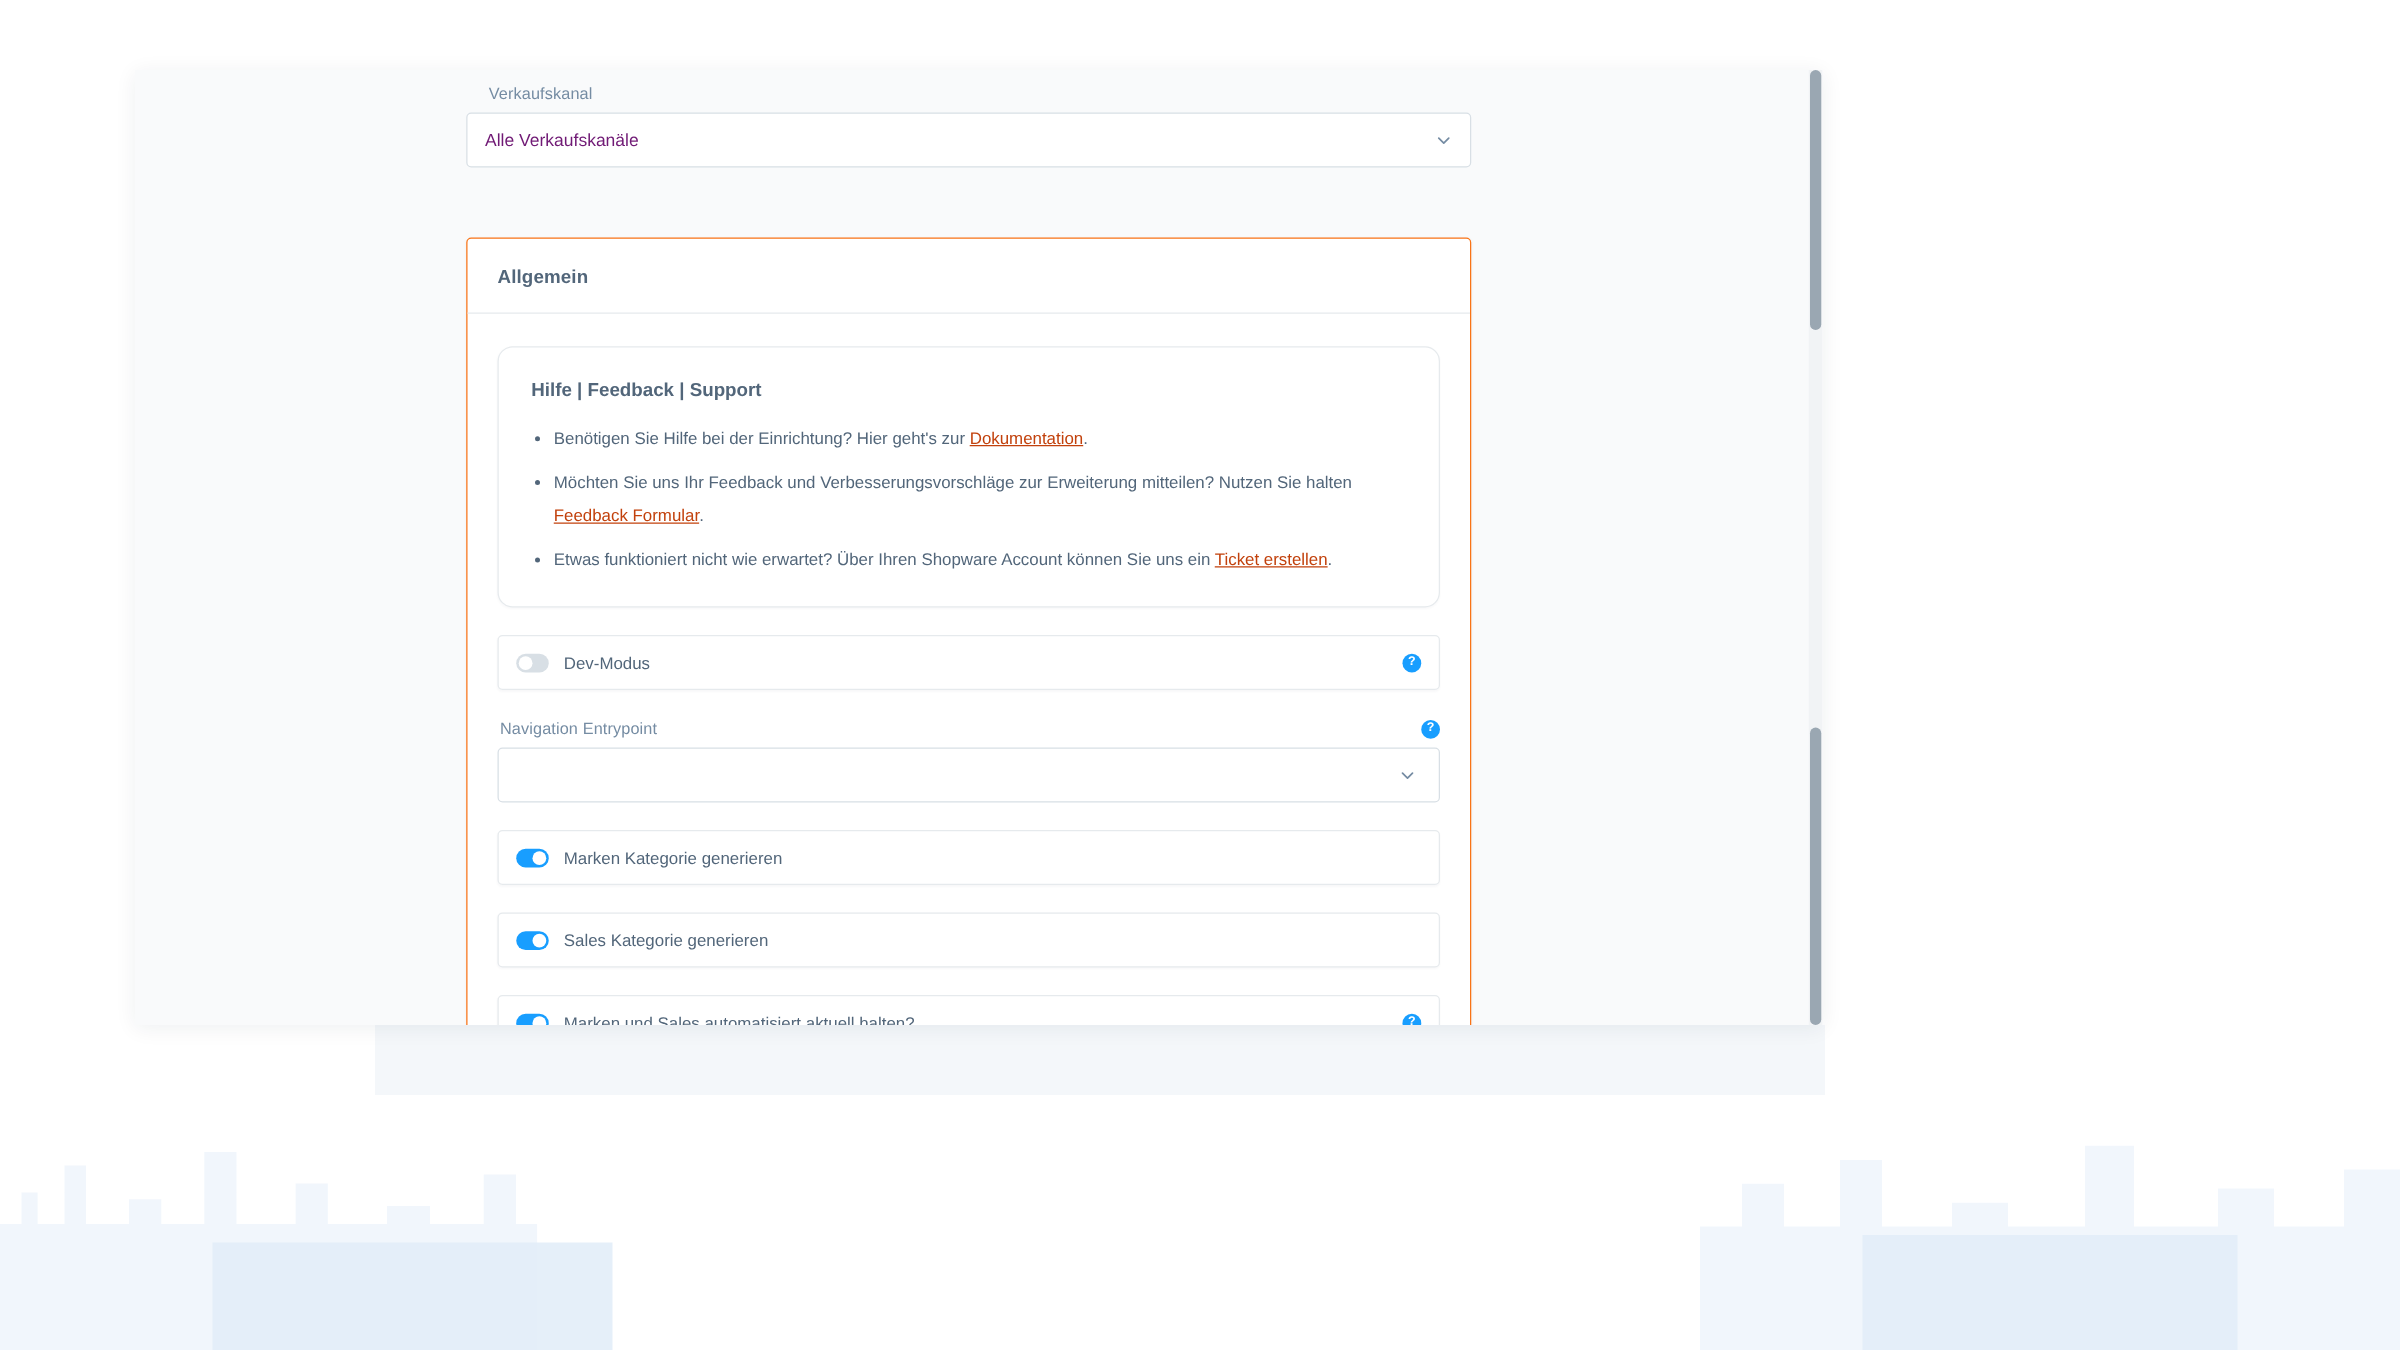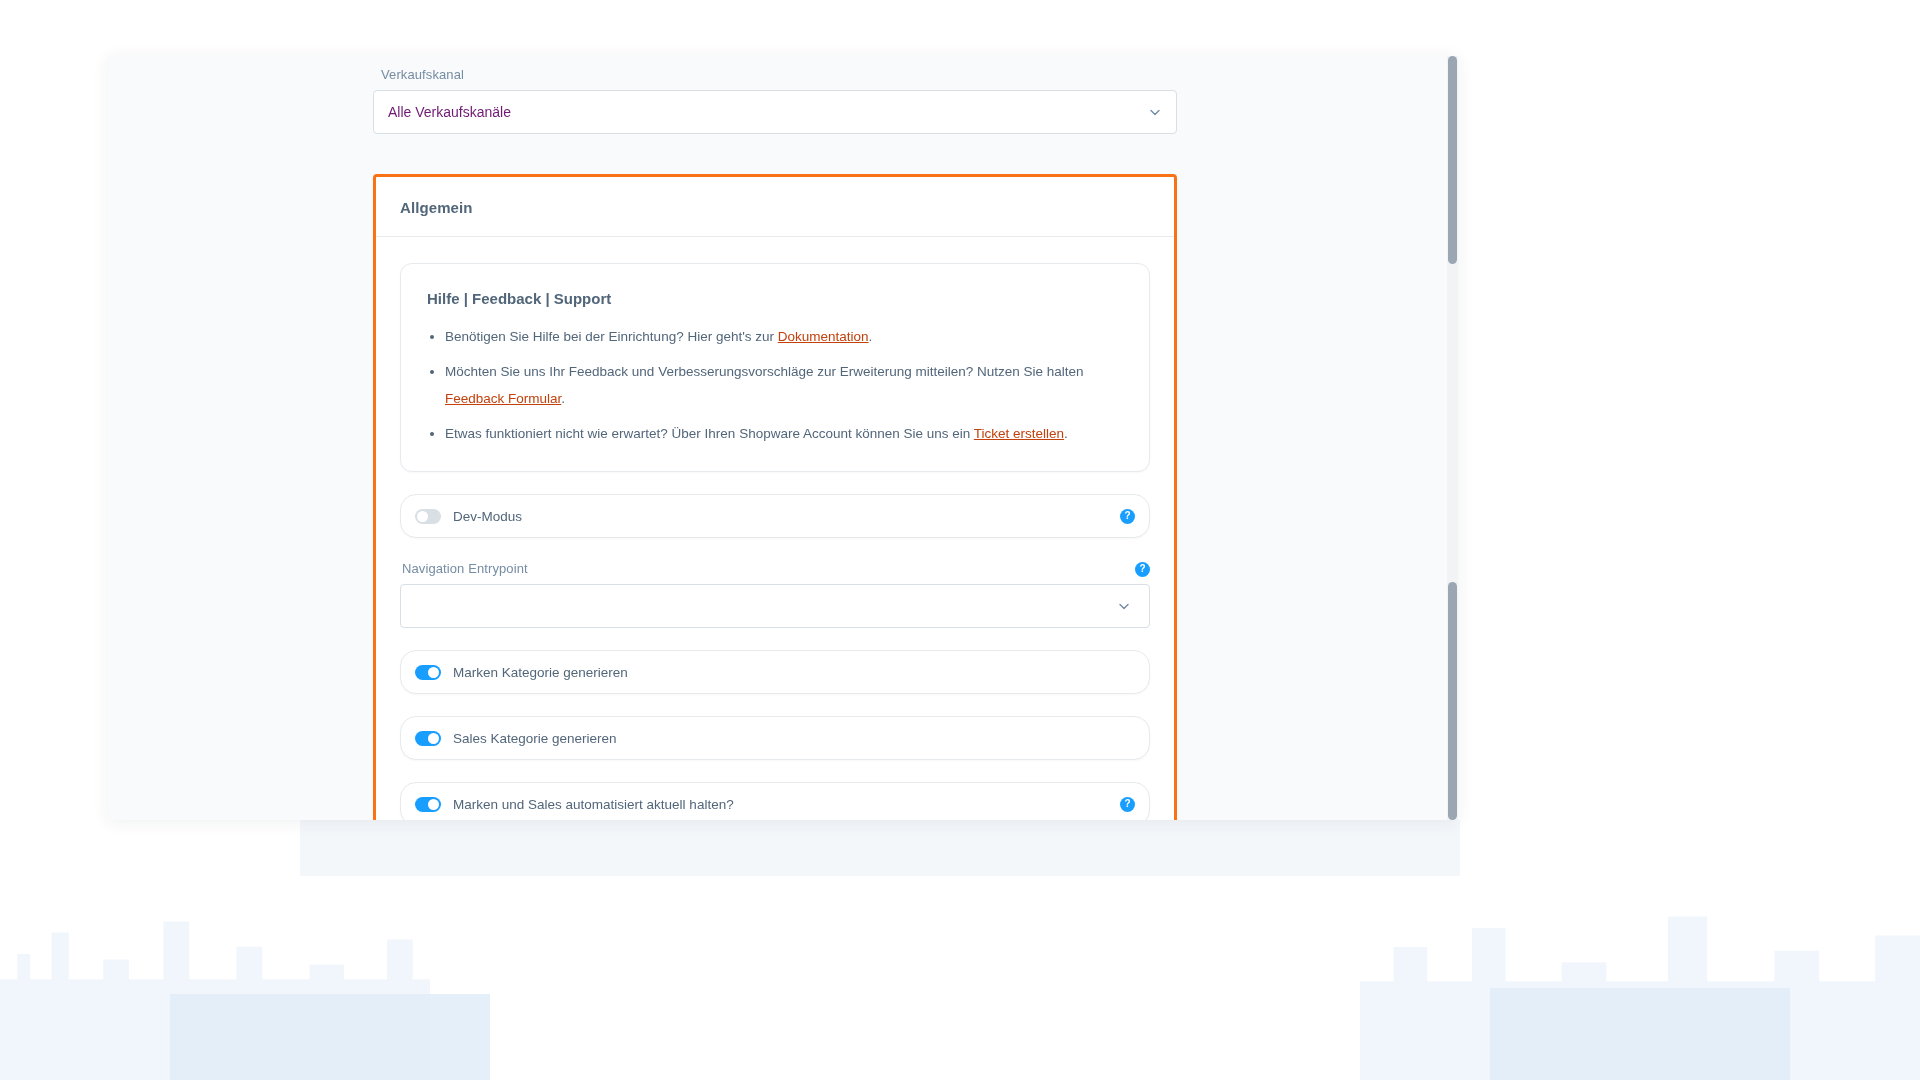--- a/index.html
+++ b/index.html
@@ -98,21 +98,21 @@
     width: 804px;
     margin: 0 auto;
     padding-top: 10px;
   }
 
   
   .field-label {
     font-size: 13px;
     color: #758ca3;
     line-height: 18px;
-    margin: 0 0 6px 8px;
+    margin: 0 0 6px 18px;
     letter-spacing: .1px;
   }
   .select-box {
     position: relative;
     height: 44px;
     background: #ffffff;
     border: 1px solid #d8dfe5;
     border-radius: 4px;
     display: flex;
     align-items: center;
@@ -129,23 +129,23 @@
     height: 14px;
     color: #758ca3;
     display: flex;
     align-items: center;
     justify-content: center;
   }
   .select-box .chev svg { display: block; }
 
   
   .card {
-    margin-top: 40px;
-    background: #ffffff;
-    border: 3px solid #f97316;
+    margin-top: 56px;
+    background: #ffffff;
+    border: 1px solid #f97316;
     border-radius: 4px;
     box-shadow: 0 1px 3px rgba(21, 37, 54, .04);
   }
   .card-header {
     padding: 22px 24px 20px 24px;
     border-bottom: 1px solid #e6eaed;
   }
   .card-title {
     font-size: 15px;
     font-weight: 700;
@@ -185,21 +185,21 @@
   .help-list a {
     color: #c2410c;
     text-decoration: underline;
   }
 
   
   .switch-row {
     margin-top: 22px;
     background: #ffffff;
     border: 1px solid #e6eaed;
-    border-radius: 16px;
+    border-radius: 4px;
     height: 44px;
     display: flex;
     align-items: center;
     padding: 0 14px 0 14px;
     box-shadow: 0 1px 2px rgba(21,37,54,.03);
   }
   .switch {
     width: 26px;
     height: 15px;
     border-radius: 9px;

